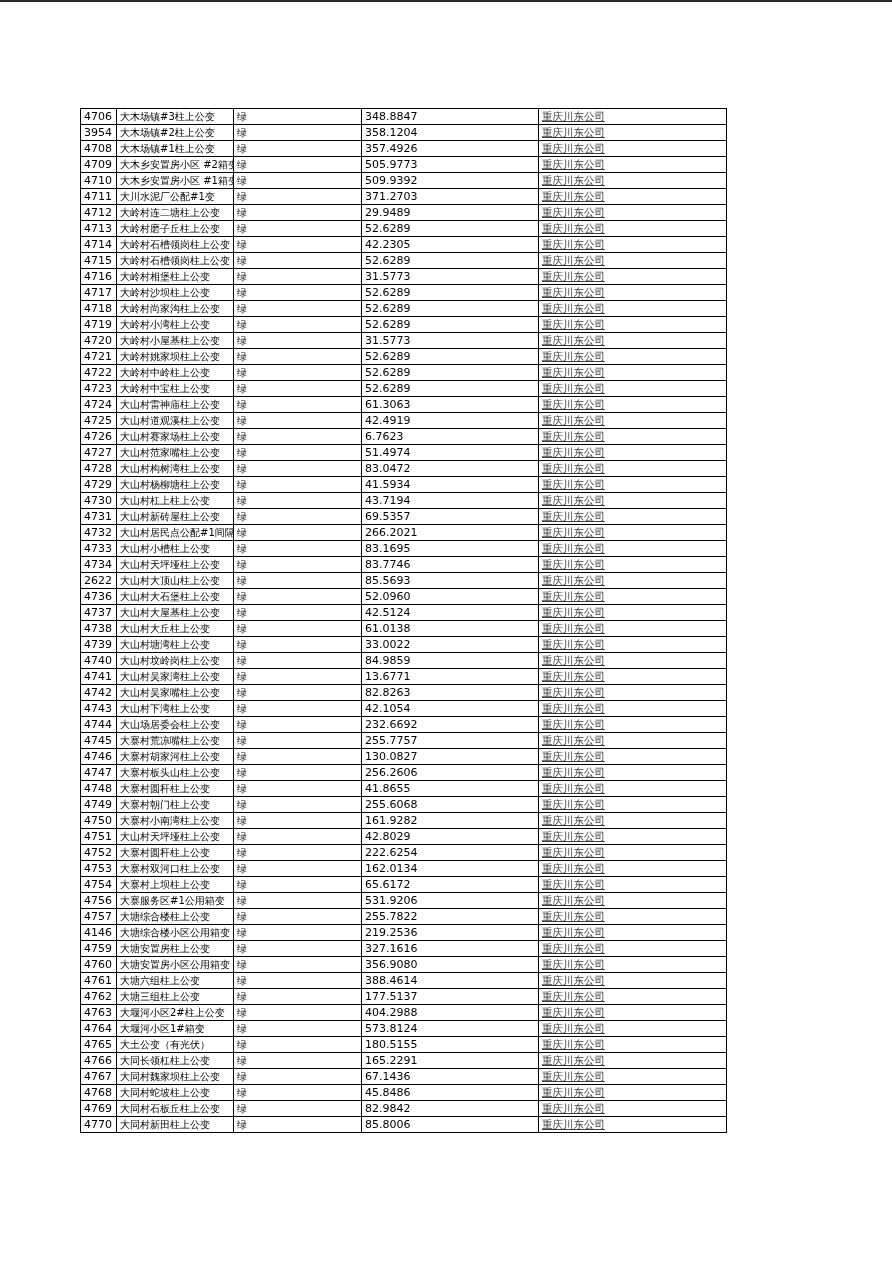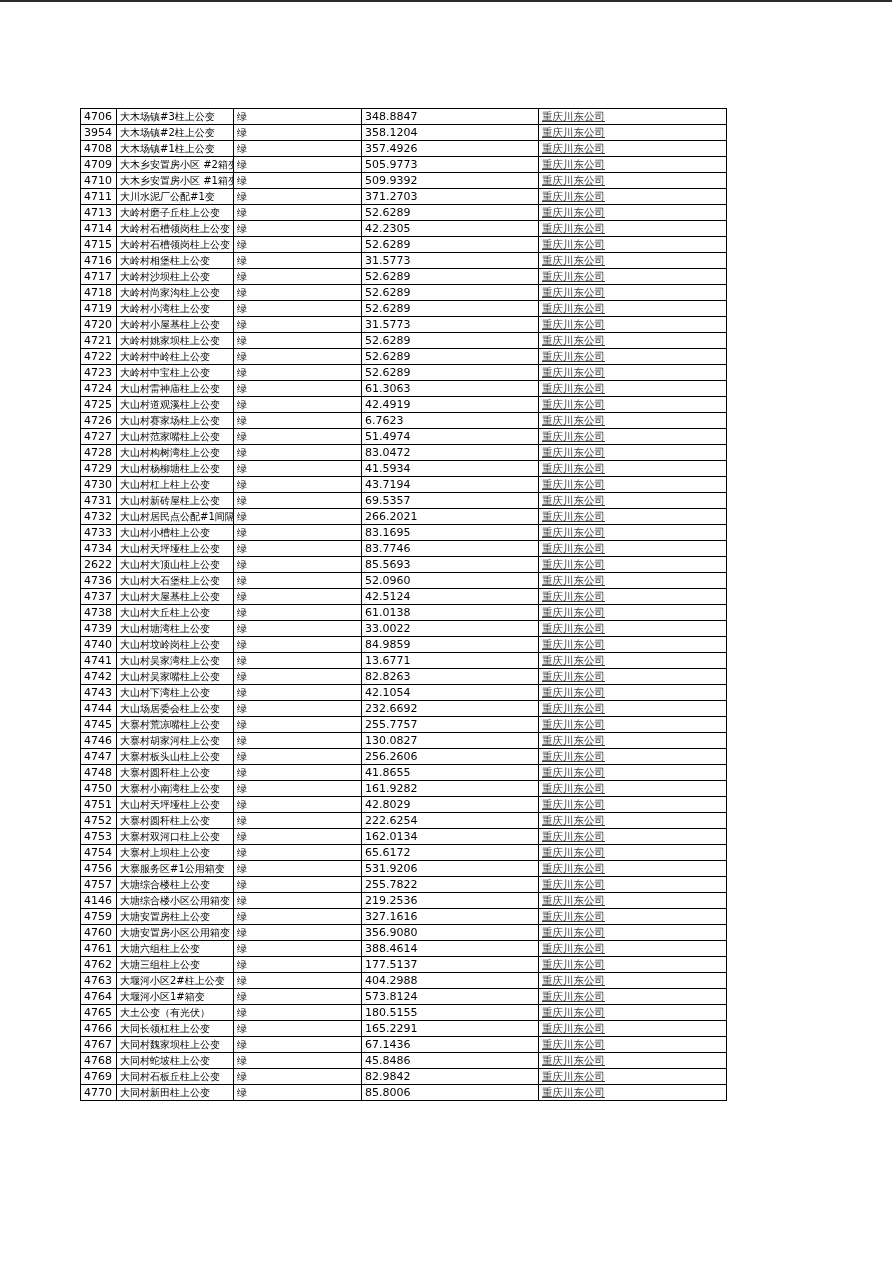--- a/index.html
+++ b/index.html
@@ -106,20 +106,27 @@
           <td class="c4"><span class="company-link">重庆川东公司</span></td>
         </tr>
         <tr>
           <td class="c0">4711</td>
           <td class="c1">大川水泥厂公配#1变</td>
           <td class="c2">绿</td>
           <td class="c3">371.2703</td>
           <td class="c4"><span class="company-link">重庆川东公司</span></td>
         </tr>
         <tr>
+          <td class="c0">4712</td>
+          <td class="c1">大岭村连二塘柱上公变</td>
+          <td class="c2">绿</td>
+          <td class="c3">29.9489</td>
+          <td class="c4"><span class="company-link">重庆川东公司</span></td>
+        </tr>
+        <tr>
           <td class="c0">4713</td>
           <td class="c1">大岭村磨子丘柱上公变</td>
           <td class="c2">绿</td>
           <td class="c3">52.6289</td>
           <td class="c4"><span class="company-link">重庆川东公司</span></td>
         </tr>
         <tr>
           <td class="c0">4714</td>
           <td class="c1">大岭村石槽领岗柱上公变</td>
           <td class="c2">绿</td>
@@ -355,20 +362,27 @@
           <td class="c1">大寨村板头山柱上公变</td>
           <td class="c2">绿</td>
           <td class="c3">256.2606</td>
           <td class="c4"><span class="company-link">重庆川东公司</span></td>
         </tr>
         <tr>
           <td class="c0">4748</td>
           <td class="c1">大寨村圆秆柱上公变</td>
           <td class="c2">绿</td>
           <td class="c3">41.8655</td>
+          <td class="c4"><span class="company-link">重庆川东公司</span></td>
+        </tr>
+        <tr>
+          <td class="c0">4749</td>
+          <td class="c1">大寨村朝门柱上公变</td>
+          <td class="c2">绿</td>
+          <td class="c3">255.6068</td>
           <td class="c4"><span class="company-link">重庆川东公司</span></td>
         </tr>
         <tr>
           <td class="c0">4750</td>
           <td class="c1">大寨村小南湾柱上公变</td>
           <td class="c2">绿</td>
           <td class="c3">161.9282</td>
           <td class="c4"><span class="company-link">重庆川东公司</span></td>
         </tr>
         <tr>

